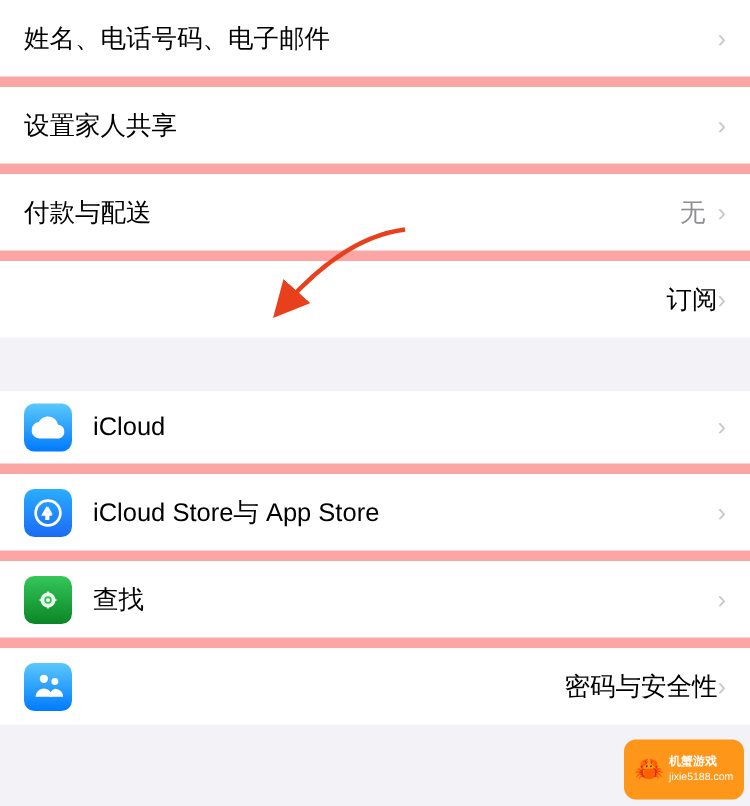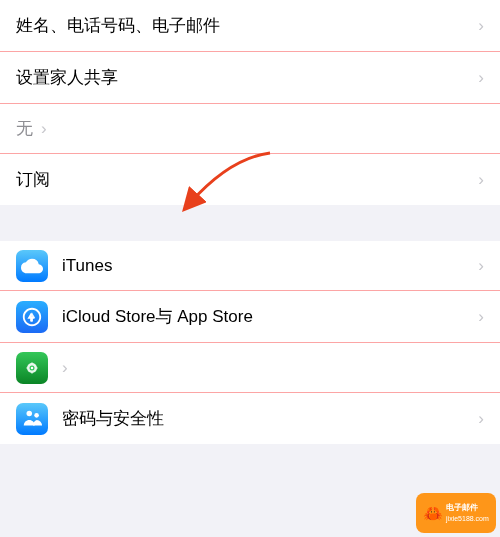--- a/index.html
+++ b/index.html
@@ -19,27 +19,28 @@
     .section-top {
       background: #fff;
     }
 
     .list-item {
       display: flex;
       align-items: center;
       padding: 0 16px;
       background: #fff;
       min-height: 50px;
-      border-bottom: 1px solid #fca5a5;
+      border-bottom: 7px solid #fca5a5;
       position: relative;
       cursor: pointer;
     }
 
     .list-item:last-child {
       border-bottom: none;
+      text-align: right;
     }
 
     .item-label {
       flex: 1;
       font-size: 17px;
       color: #000;
       padding: 14px 0;
     }
 
     .item-value {
@@ -138,20 +139,21 @@
       <span class="item-label">姓名、电话号码、电子邮件</span>
       <span class="chevron">›</span>
     </div>
 
     <div class="list-item">
       <span class="item-label">设置家人共享</span>
       <span class="chevron">›</span>
     </div>
 
     <div class="list-item">
+      <span class="item-label">付款与配送</span>
       <span class="item-value">无</span>
       <span class="chevron">›</span>
     </div>
 
     <div class="list-item">
       <span class="item-label">订阅</span>
       <span class="chevron">›</span>
     </div>
 
   </div>
@@ -168,21 +170,21 @@
   <div class="divider"></div>
 
   <div class="section-bottom">
 
     <div class="list-item">
       <div class="icon-wrapper icon-icloud">
         <svg class="cloud-icon" viewBox="0 0 24 16" xmlns="http://www.w3.org/2000/svg">
           <path d="M19.35 6.04A7.49 7.49 0 0 0 12 0C9.11 0 6.6 1.64 5.35 4.04A5.994 5.994 0 0 0 0 10c0 3.31 2.69 6 6 6h13c2.76 0 5-2.24 5-5 0-2.64-2.05-4.78-4.65-4.96z"></path>
         </svg>
       </div>
-      <span class="item-label">iTunes</span>
+      <span class="item-label">iCloud</span>
       <span class="chevron">›</span>
     </div>
 
     <div class="list-item">
       <div class="icon-wrapper icon-appstore">
         <svg class="appstore-icon" viewBox="0 0 24 24" xmlns="http://www.w3.org/2000/svg">
           <path d="M12 2C6.477 2 2 6.477 2 12s4.477 10 10 10 10-4.477 10-10S17.523 2 12 2zm0 18c-4.411 0-8-3.589-8-8s3.589-8 8-8 8 3.589 8 8-3.589 8-8 8zm-1-13l-4 7h3v3h2v-3h3l-4-7zm1 2.5L13.5 12h-3L12 9.5z"></path>
           <path d="M8.5 13h7l-3.5-6-3.5 6z" fill="white" opacity="0.9"></path>
           <rect x="11" y="13" width="2" height="4" fill="white"></rect>
         </svg>
@@ -196,20 +198,21 @@
         <svg class="find-icon" viewBox="0 0 24 24" xmlns="http://www.w3.org/2000/svg">
           <circle cx="12" cy="12" r="6" fill="white" opacity="0.9"></circle>
           <circle cx="12" cy="12" r="3" fill="#34c759"></circle>
           <circle cx="12" cy="12" r="1.5" fill="white"></circle>
           <circle cx="12" cy="6" r="1" fill="white" opacity="0.7"></circle>
           <circle cx="12" cy="18" r="1" fill="white" opacity="0.7"></circle>
           <circle cx="6" cy="12" r="1" fill="white" opacity="0.7"></circle>
           <circle cx="18" cy="12" r="1" fill="white" opacity="0.7"></circle>
         </svg>
       </div>
+      <span class="item-label">查找</span>
       <span class="chevron">›</span>
     </div>
 
     <div class="list-item" style="border-bottom:none;">
       <div class="icon-wrapper icon-family">
         <svg class="family-icon" viewBox="0 0 24 24" xmlns="http://www.w3.org/2000/svg" fill="white">
           <circle cx="9" cy="6" r="3"></circle>
           <path d="M3 19c0-3.314 2.686-6 6-6s6 2.686 6 6H3z"></path>
           <circle cx="17" cy="8" r="2.5"></circle>
           <path d="M13 19c0-2.761 1.791-5.122 4.273-5.812A6 6 0 0 1 23 19h-10z"></path>
@@ -217,18 +220,18 @@
       </div>
       <span class="item-label">密码与安全性</span>
       <span class="chevron">›</span>
     </div>
 
   </div>
 
   <div class="watermark" style="position:absolute; bottom:4px; right:4px; display:flex; align-items:center; background:rgba(255,140,0,0.9); border-radius:8px; padding:3px 6px; z-index:20;">
     <span style="font-size:16px;">🦀</span>
     <div style="margin-left:3px;">
-      <div style="font-size:8px; color:#fff; font-weight:bold; line-height:1.3;">电子邮件</div>
+      <div style="font-size:8px; color:#fff; font-weight:bold; line-height:1.3;">机蟹游戏</div>
       <div style="font-size:7px; color:#fff; line-height:1.3;">jixie5188.com</div>
     </div>
   </div>
 
 </div>
 
 </body></html>

